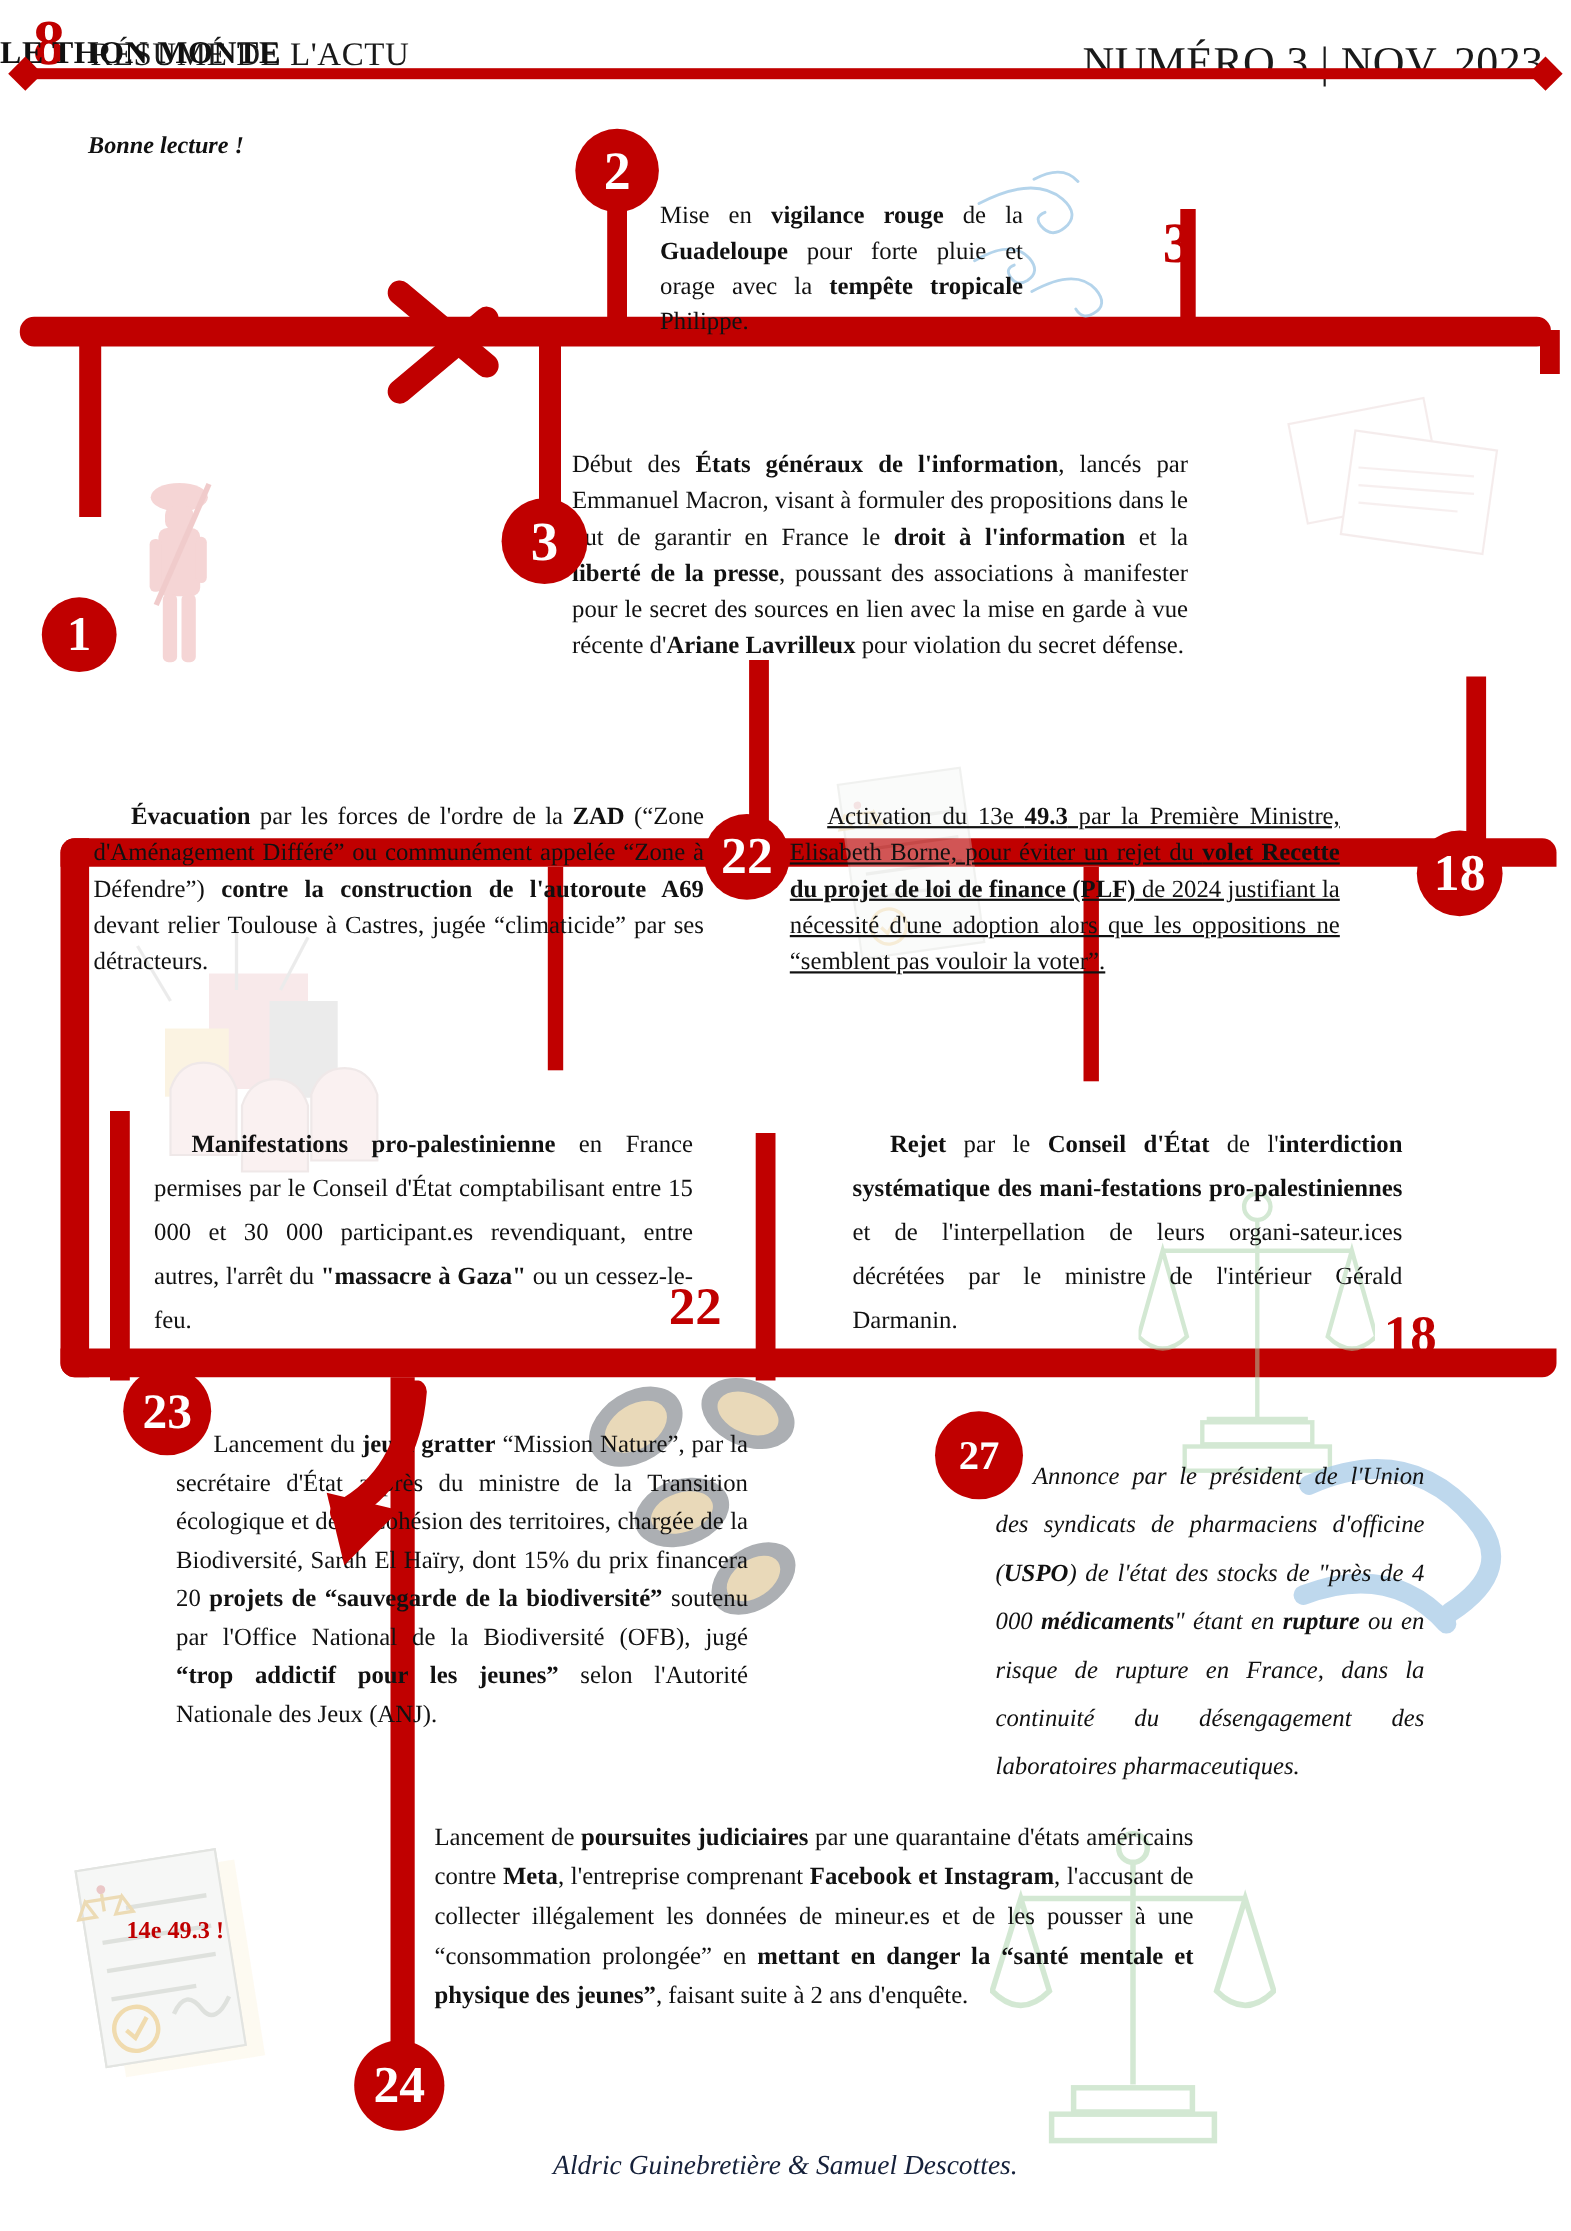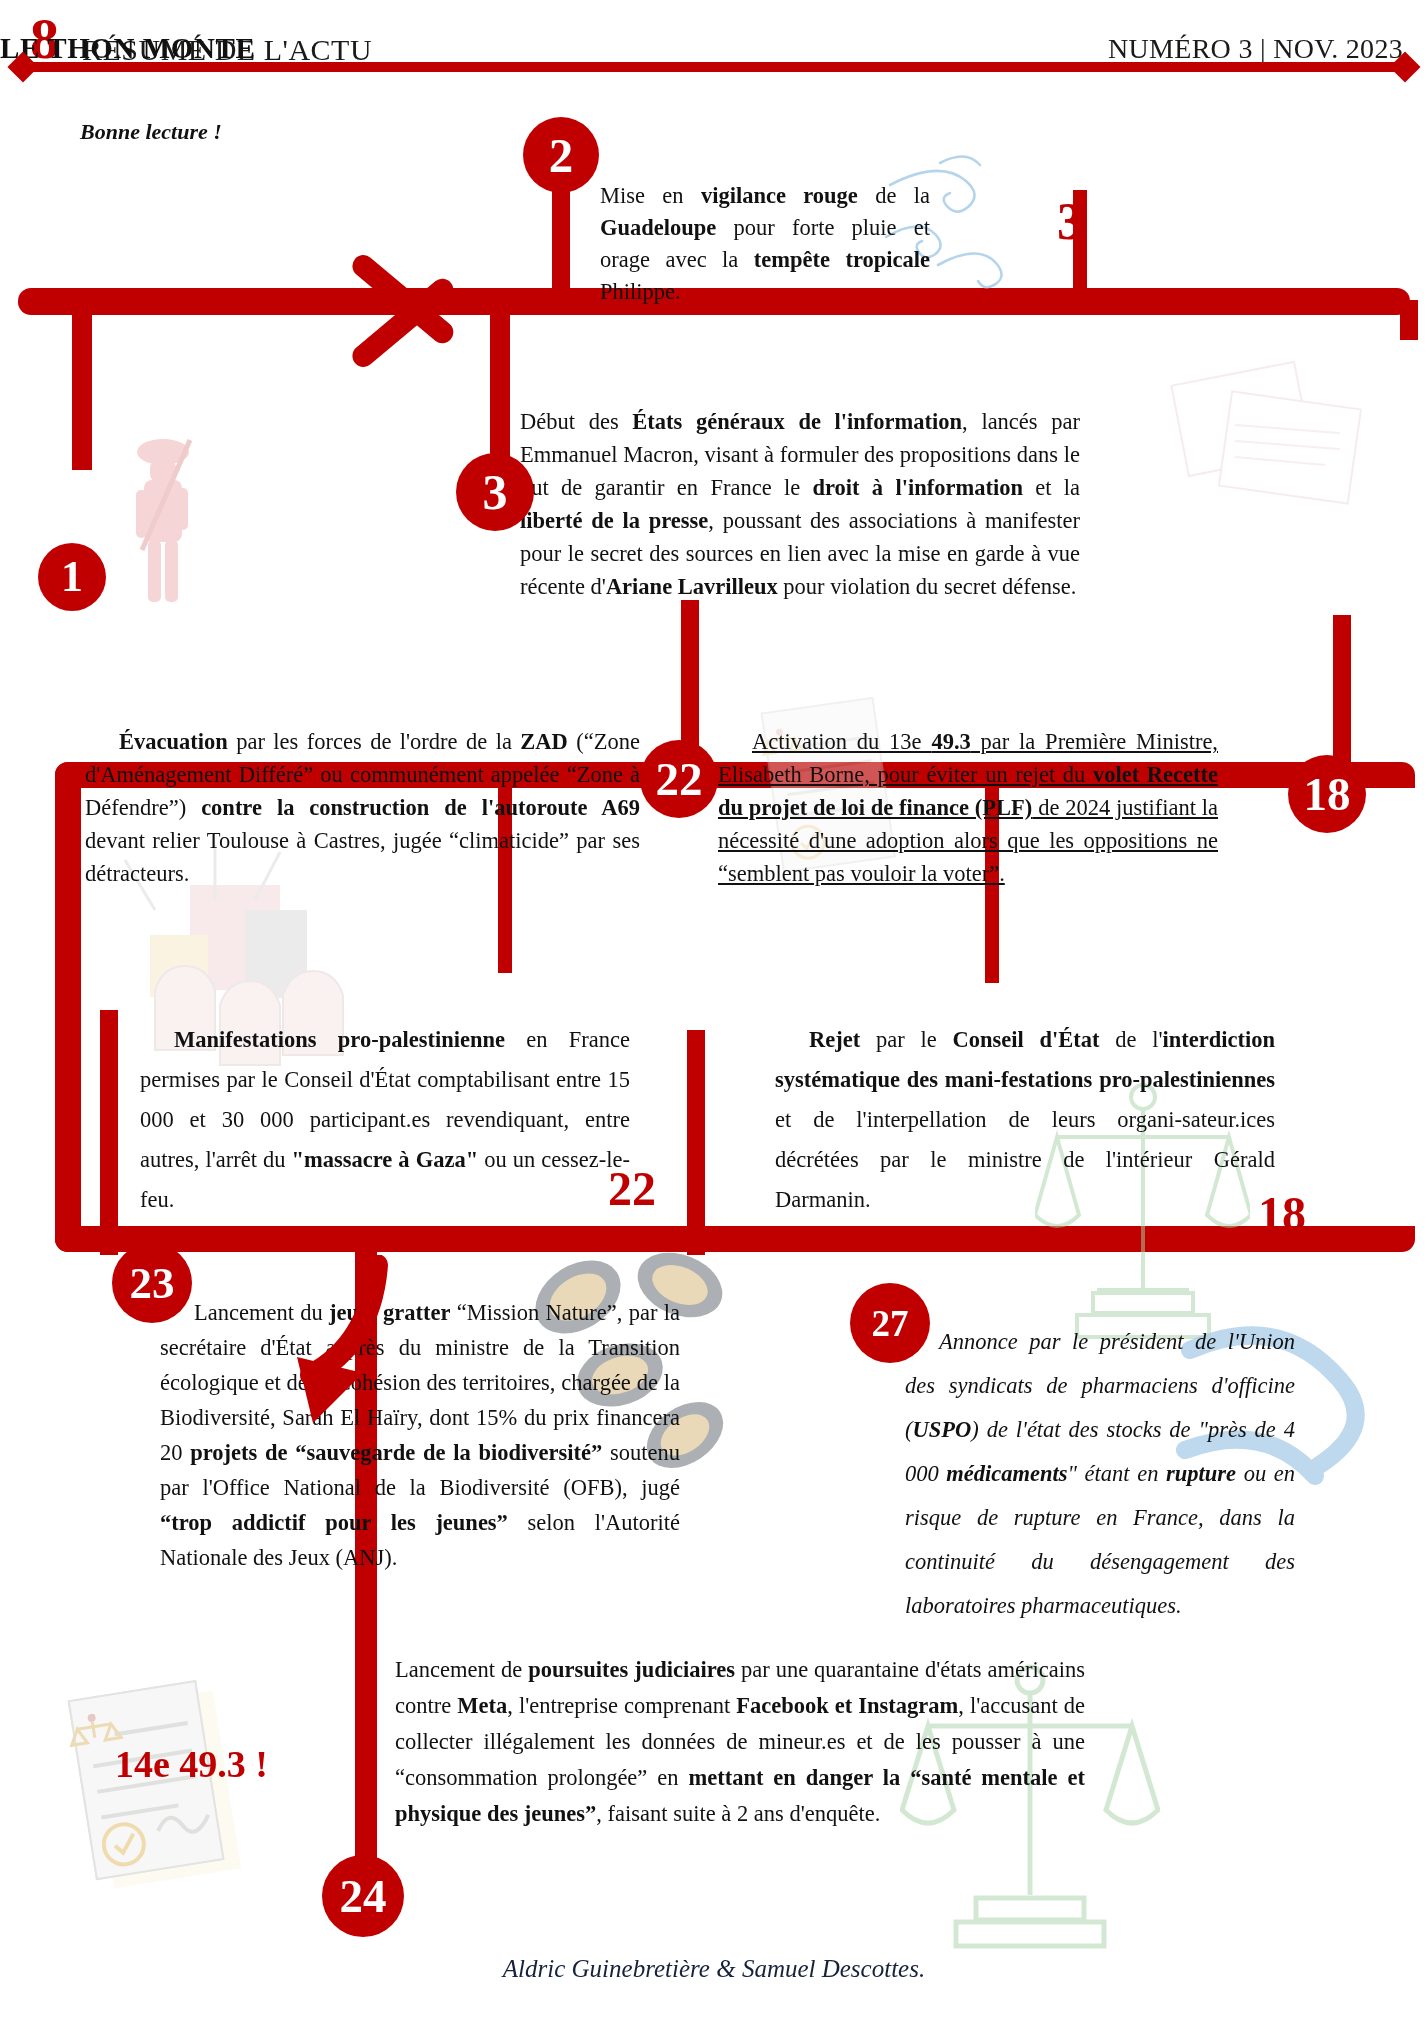--- a/index.html
+++ b/index.html
@@ -26,21 +26,21 @@
     font-family:"Liberation Serif", serif;
     color:#1a1a1a;
   }
   .hdr-center{
     position:absolute;left:0;right:0;top:32px;
     text-align:left;font-weight:bold;font-size:29px;
     letter-spacing:.6px;color:#111;
   }
   .hdr-right{
     position:absolute;right:25px;top:33px;
-    font-size:28px;color:#1a1a1a;letter-spacing:.3px;
+    font-size:40px;color:#1a1a1a;letter-spacing:.3px;
   }
   .hdr-rule{
     position:absolute;left:30px;top:62px;width:1368px;height:10px;
     background:#c00000;
   }
   .hdr-dia{
     position:absolute;width:22px;height:22px;background:#c00000;
     transform:rotate(45deg);top:56px;
   }
   .hdr-dia.l{left:12px;}
@@ -88,21 +88,21 @@
   .wm{position:absolute;pointer-events:none;z-index:1;}
 
   
   .signature{
     position:absolute;left:0;right:0;top:1955px;text-align:center;
     font-family:"Liberation Serif", serif;
     font-style:italic;font-size:25px;color:#16213a;
   }
   .stamp493{
     position:absolute;left:115px;top:1742px;
-    color:#c00000;font-weight:bold;font-size:38px;
+    color:#c00000;font-weight:bold;font-size:22px;
     font-family:"Liberation Serif", serif;
     z-index:11;
   }
 </style>
 </head>
 <body>
 
 <div class="page">
 
   <div class="header">

